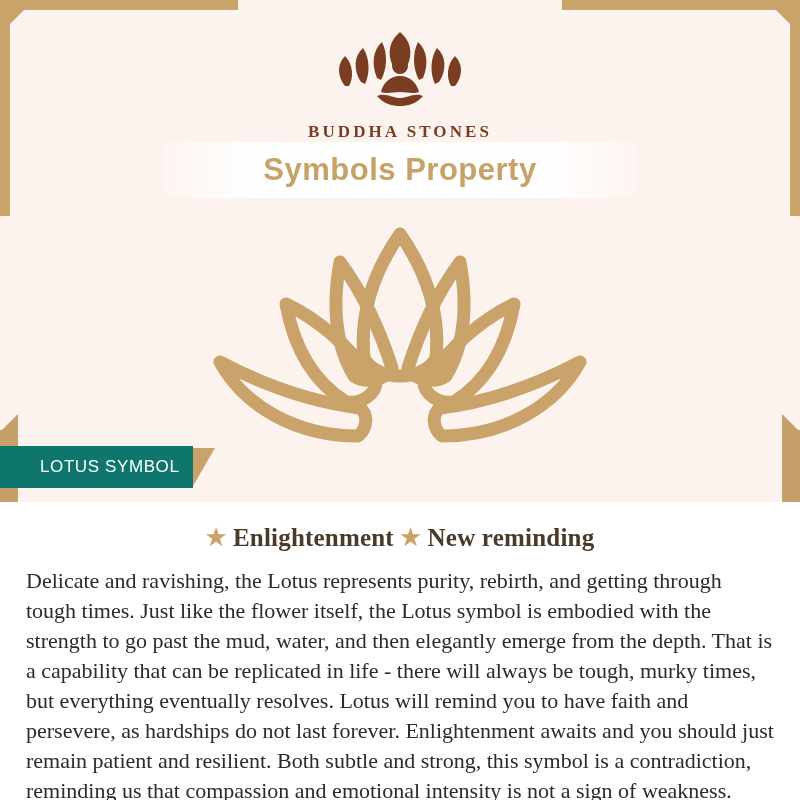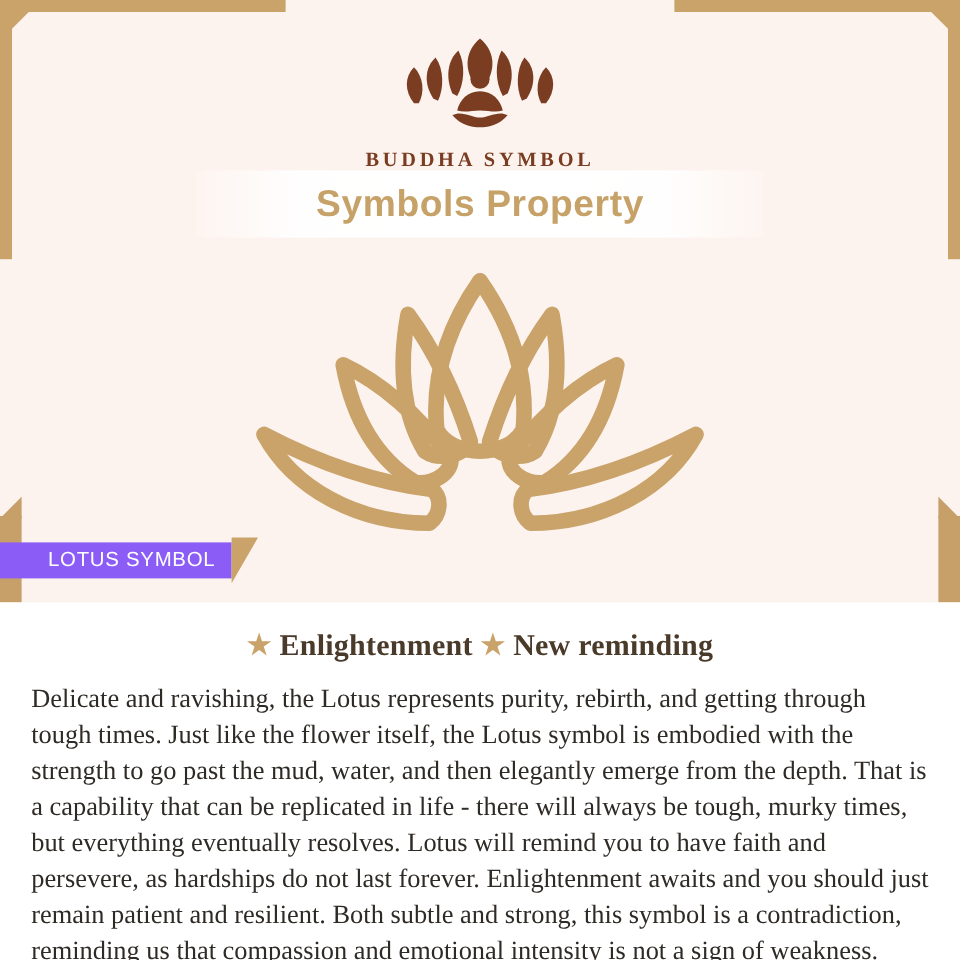--- a/index.html
+++ b/index.html
@@ -153,22 +153,22 @@
   
   .symbol-tab {
     position: absolute;
     top: 448px;
     left: 0;
     height: 38px;
     display: flex;
     align-items: center;
   }
   .symbol-tab-body {
-    background: #8b5cf6;
-    height: 30px;
+    background: #0f766e;
+    height: 42px;
     display: flex;
     align-items: center;
     padding: 0 14px 0 40px;
     box-sizing: border-box;
     text-align: center;
   }
   .symbol-tab-label {
     font-family: "Liberation Sans", sans-serif;
     font-size: 17px;
     color: #ffffff;
@@ -251,21 +251,21 @@
           <path d="M79 46 C72 34 73 20 85 10 C97 20 98 34 91 46 Z"></path>
         </g>
         <g fill="#7a3d22">
 
           <circle cx="85" cy="44" r="8"></circle>
           <path d="M85 54 C75 54 68 61 66 70 C72 72 78 70 85 70 C92 70 98 72 104 70 C102 61 95 54 85 54 Z"></path>
           <path d="M62 74 C70 70 78 76 85 76 C92 76 100 70 108 74 C101 82 93 84 85 84 C77 84 69 82 62 74 Z"></path>
         </g>
       </svg>
     </span>
-    <div class="brand-name">BUDDHA SYMBOL</div>
+    <div class="brand-name">BUDDHA STONES</div>
   </div>
 
   <div class="title-banner">
     <div class="title-text">Symbols Property</div>
   </div>
 
   <div class="lotus-wrap">
     <svg width="420" height="262" viewBox="0 0 420 262" xmlns="http://www.w3.org/2000/svg">
       <g fill="none" stroke="#c9a36a" stroke-width="13" stroke-linejoin="round" stroke-linecap="round">
 

